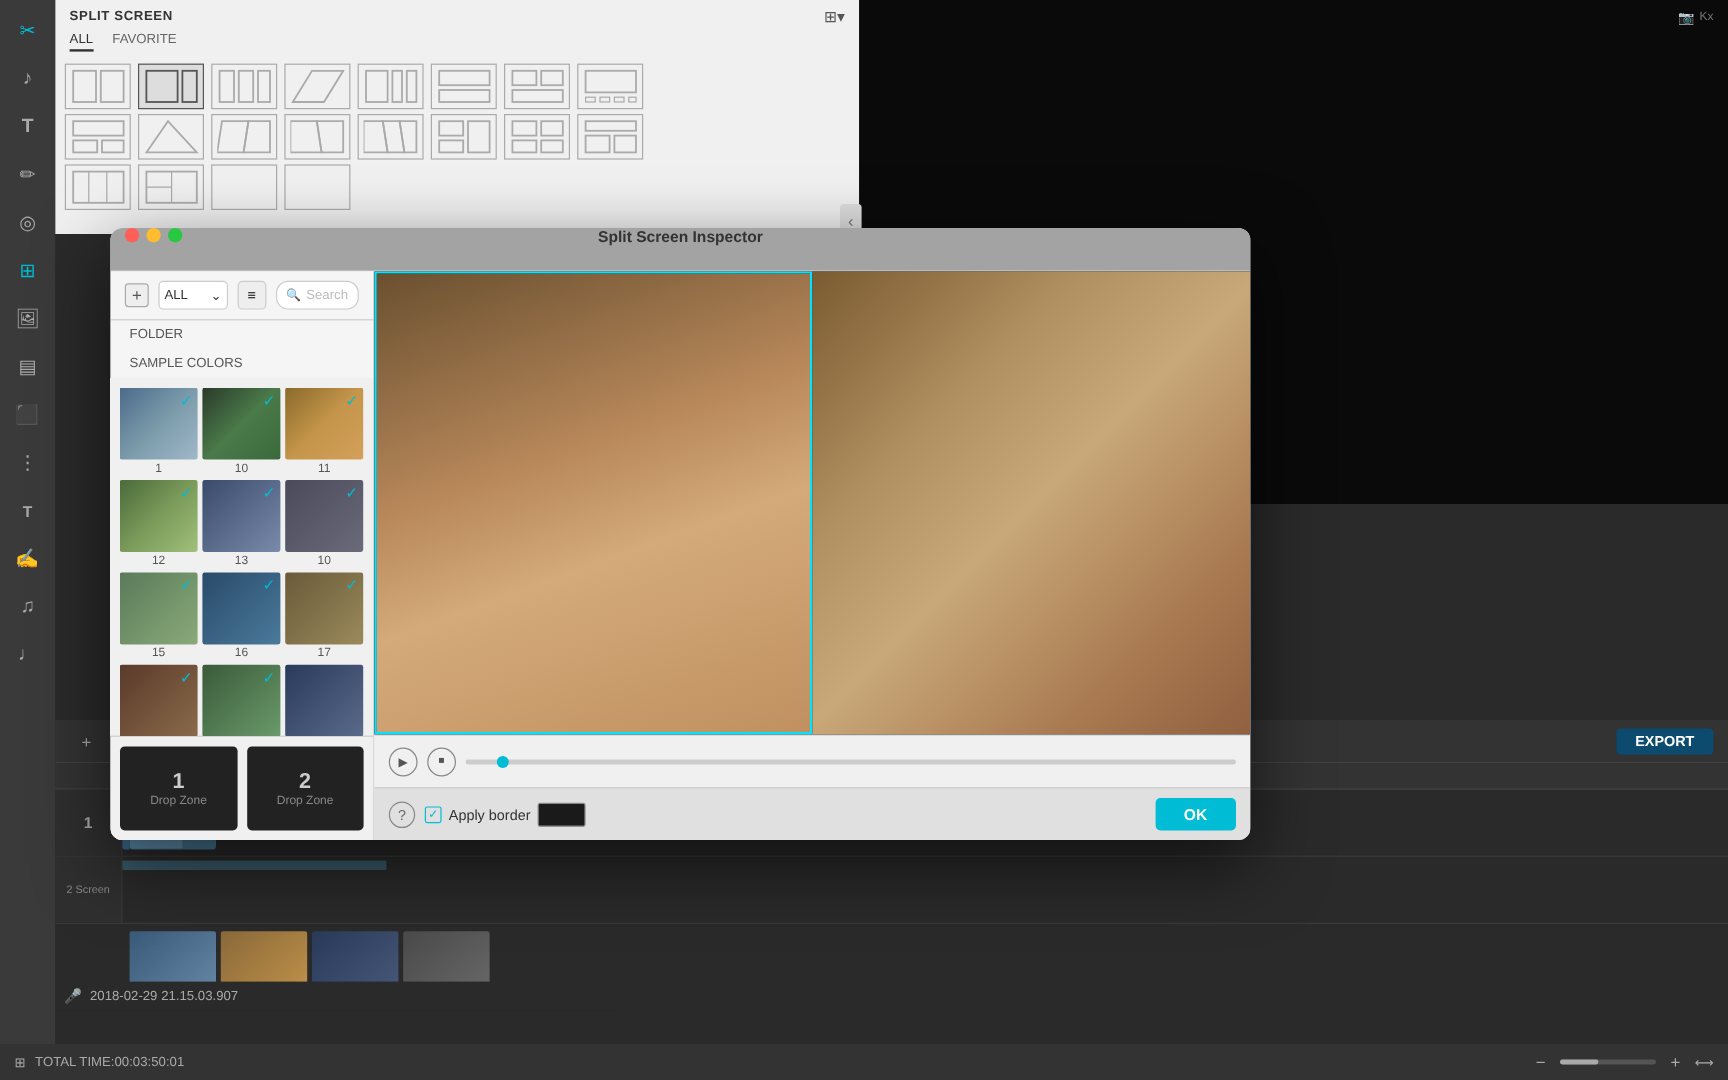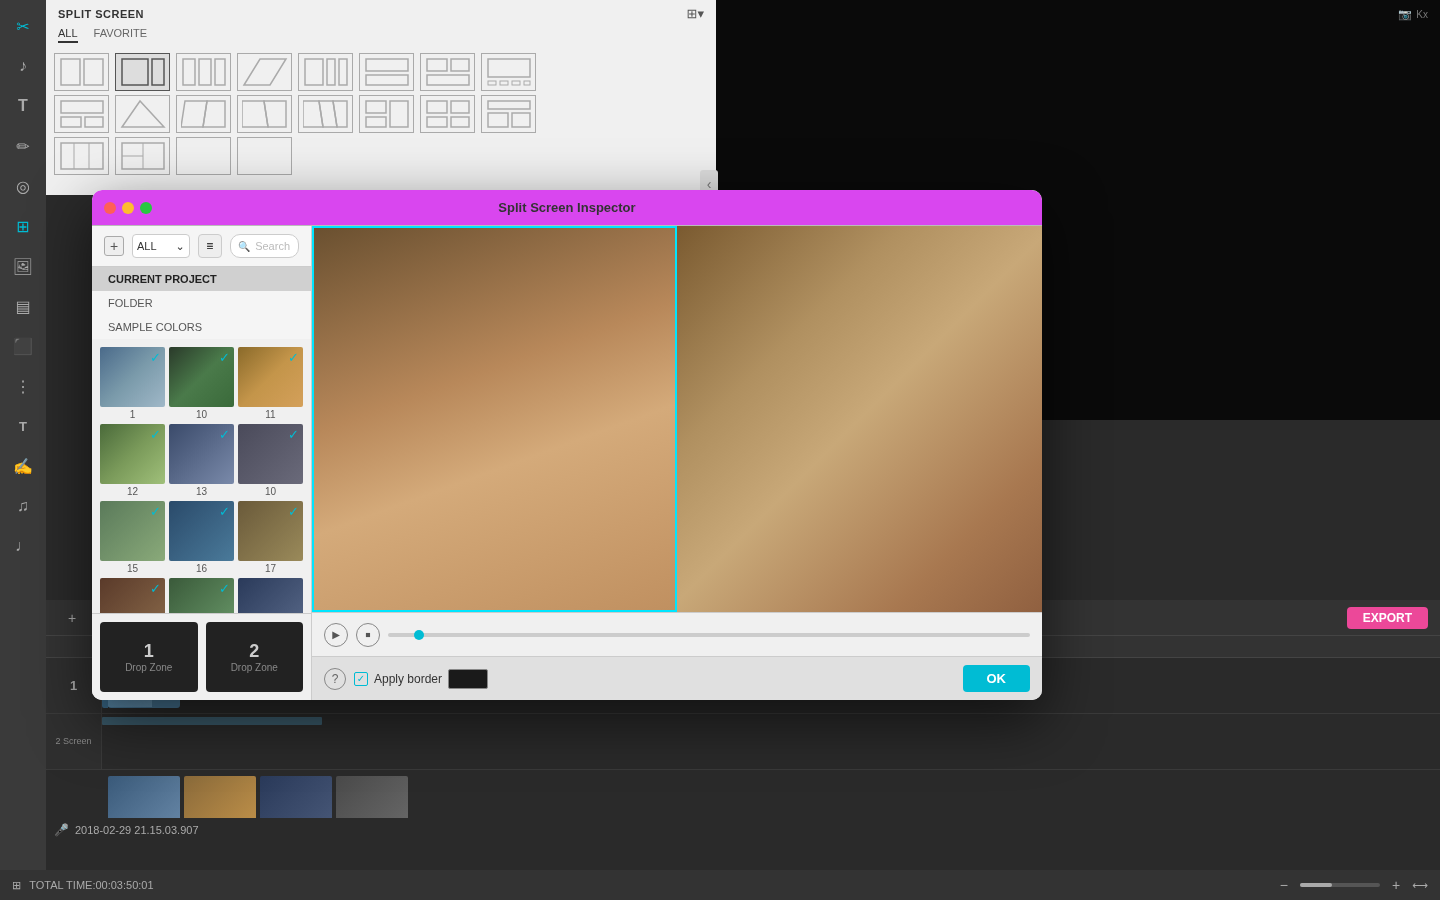--- a/index.html
+++ b/index.html
@@ -137,23 +137,22 @@
       background: #e8e8e8;
       border-radius: 10px;
       box-shadow: 0 20px 60px rgba(0,0,0,0.6);
       z-index: 200;
       overflow: hidden;
       display: flex;
       flex-direction: column;
     }
     .dialog-titlebar {
       height: 36px;
-      background: #d946ef;
-      display: flex;
-      align-items: center;
+      background: #a3a3a3;
+      display: flex;
       justify-content: center;
       position: relative;
       border-bottom: 1px solid #bbb;
       border-radius: 10px 10px 0 0;
     }
     .dialog-title {
       font-size: 13px;
       font-weight: 600;
       color: #333;
     }
@@ -500,21 +499,21 @@
       align-items: center;
       justify-content: center;
     }
     .tl-time {
       font-size: 11px;
       color: #00bcd4;
       font-family: monospace;
     }
     .export-btn {
       margin-left: auto;
-      background: #ec4899;
+      background: #0c4a6e;
       color: white;
       border: none;
       border-radius: 4px;
       padding: 4px 16px;
       font-size: 12px;
       font-weight: 600;
       cursor: pointer;
     }
     .timeline-ruler-bar {
       height: 22px;
@@ -823,21 +822,20 @@
           <span>⌄</span>
         </div>
         <div class="sort-btn">≡</div>
         <div class="search-box">
           <span style="color:#aaa; font-size:10px;">🔍</span>
           <span style="color:#bbb; font-size:11px;">Search</span>
         </div>
       </div>
 
       <div class="media-nav">
-        <div class="media-nav-item active">CURRENT PROJECT</div>
         <div class="media-nav-item">FOLDER</div>
         <div class="media-nav-item">SAMPLE COLORS</div>
       </div>
 
       <div class="media-grid-container">
         <div class="media-grid">
 
           <div class="media-thumb">
             <div class="media-thumb-img thumb-1"></div>
             <span class="thumb-check">✓</span>

